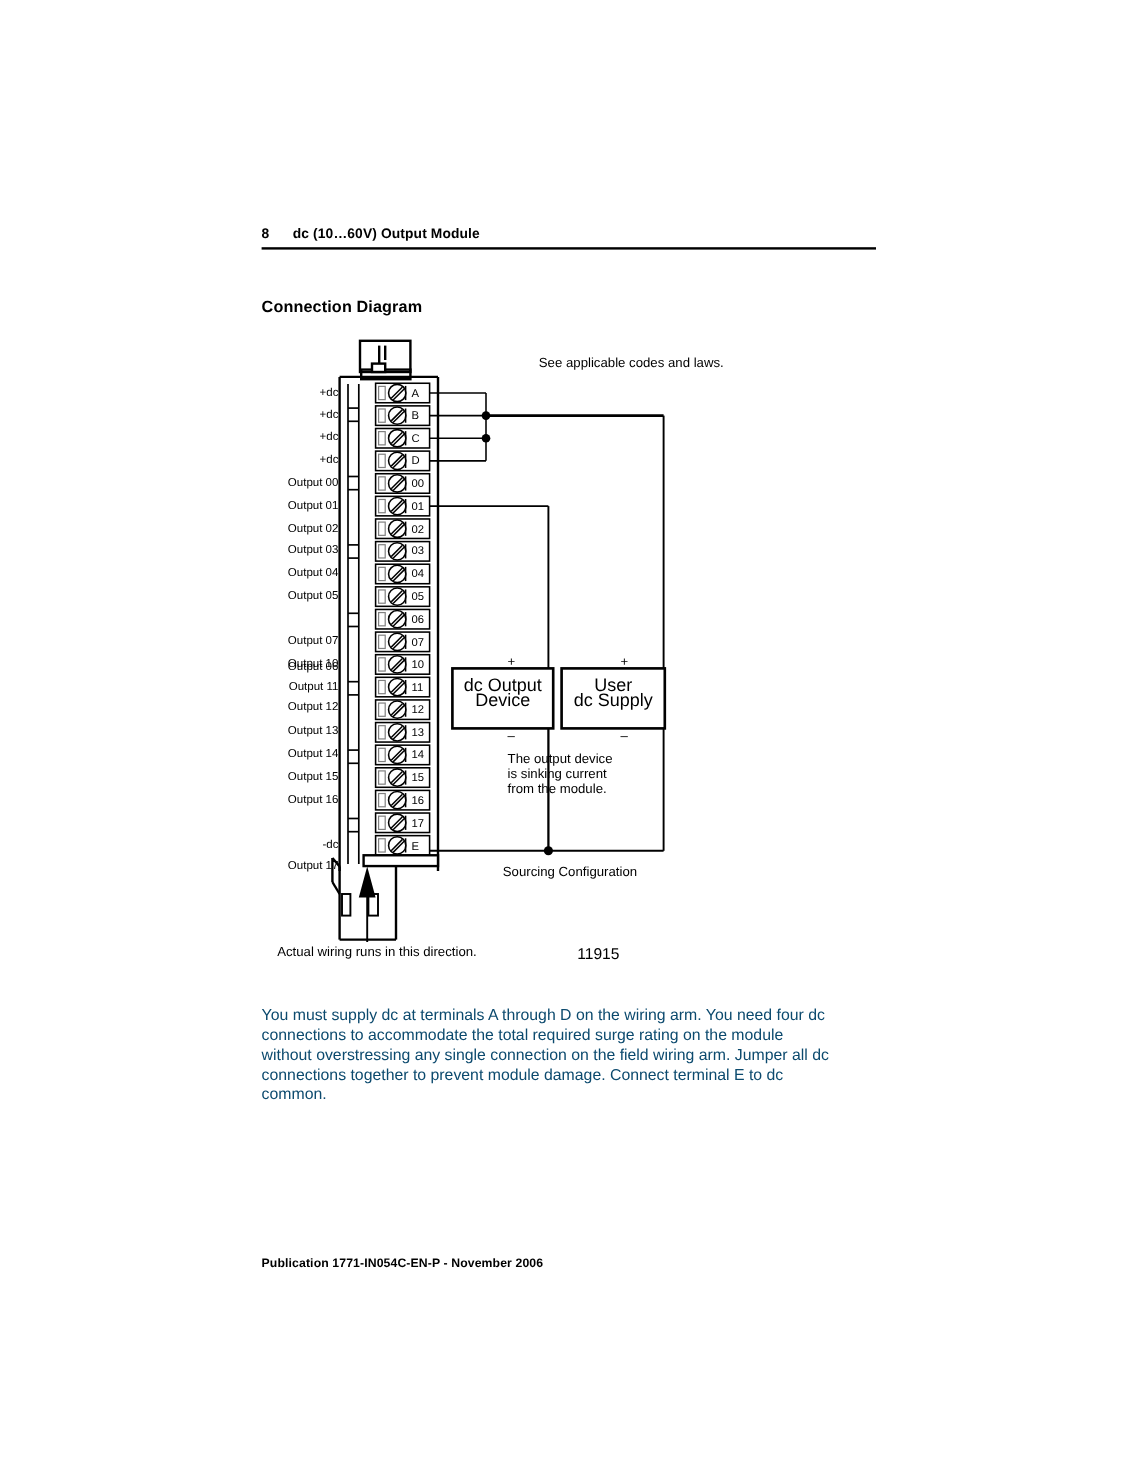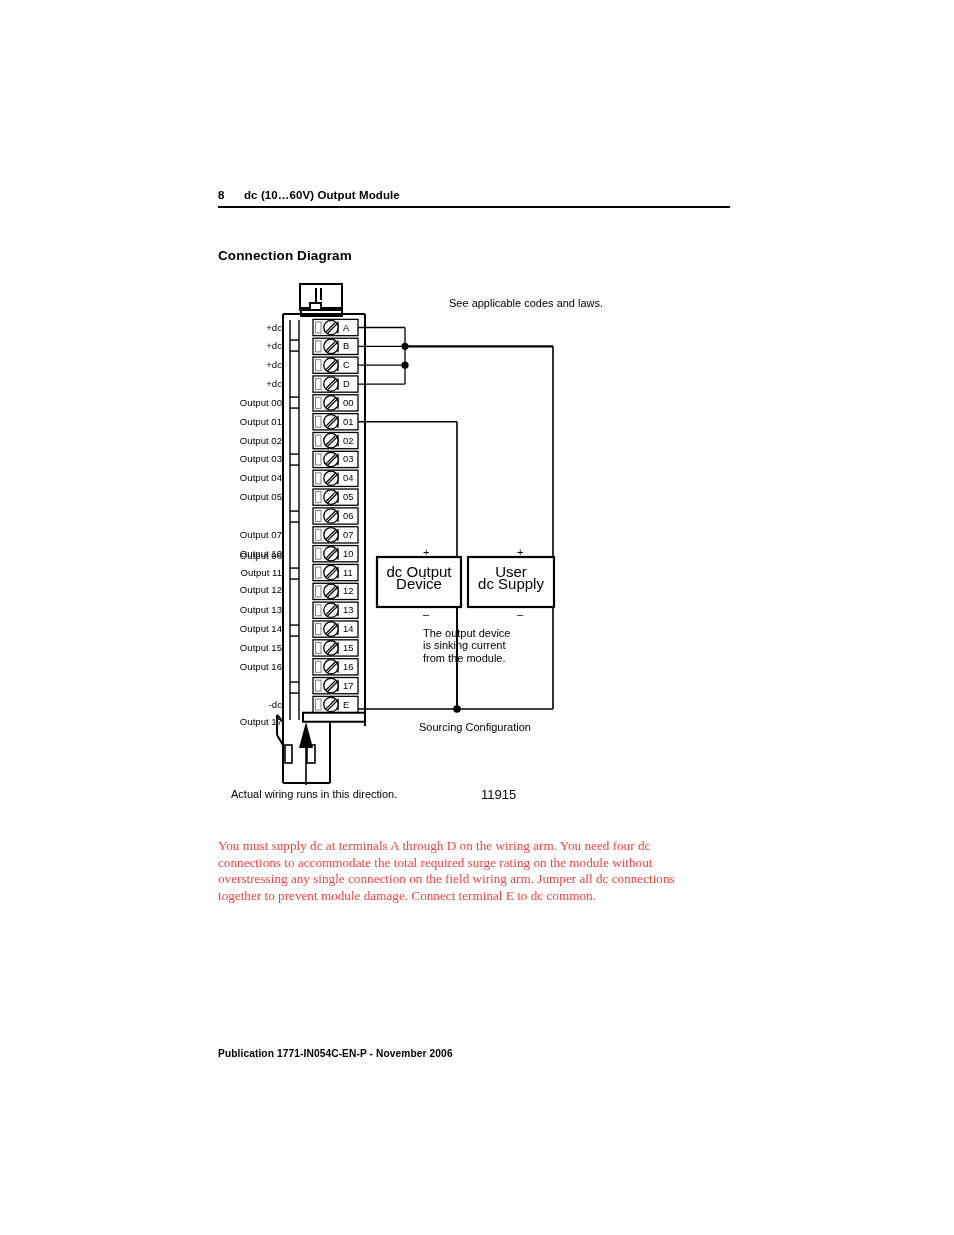--- a/index.html
+++ b/index.html
@@ -108,24 +108,24 @@
     font-size: 15px;
     line-height: 12.2px;
   }
 
   
   #body-text {
     position: absolute;
     left: 218px;
     top: 838px;
     width: 478px;
-    font-family: Liberation Serif, serif;
+    font-family: Liberation Sans, sans-serif;
     font-size: 13.2px;
     line-height: 16.6px;
-    color: #ef4444;
+    color: #0c4a6e;
   }
 
   
   #footer {
     position: absolute;
     left: 218px;
     top: 1048px;
     font-size: 10.2px;
     font-weight: bold;
     letter-spacing: 0.1px;

